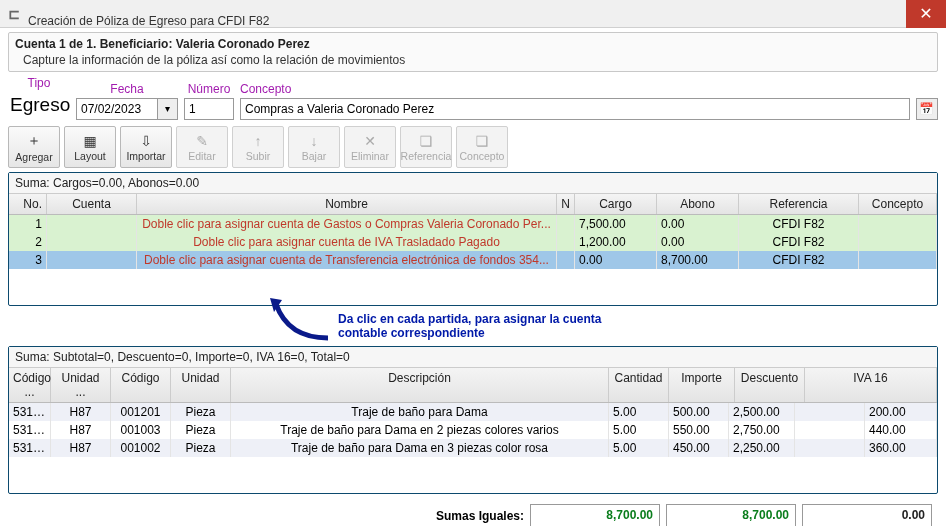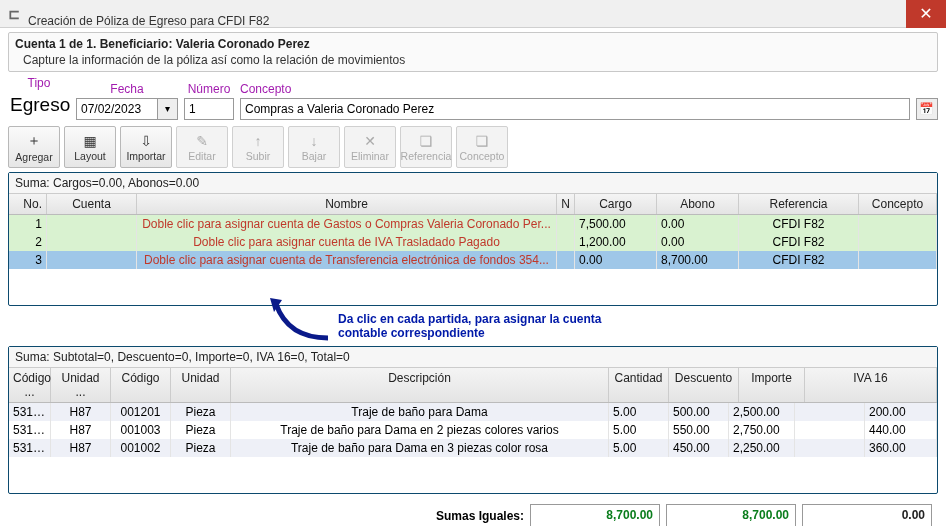--- a/index.html
+++ b/index.html
@@ -195,22 +195,22 @@
 
   <div class="grid-section grid2">
     <div class="grid-summary">Suma: Subtotal=0, Descuento=0, Importe=0, IVA 16=0, Total=0</div>
     <div class="grid-head">
       <div class="gh w2-cod">Código ...</div>
       <div class="gh w2-uni">Unidad ...</div>
       <div class="gh w2-cod2">Código</div>
       <div class="gh w2-uni2">Unidad</div>
       <div class="gh w2-desc">Descripción</div>
       <div class="gh w2-cant">Cantidad</div>
+      <div class="gh w2-imp">Importe</div>
       <div class="gh w2-descu">Descuento</div>
-      <div class="gh w2-imp">Importe</div>
       <div class="gh w2-iva">IVA 16</div>
     </div>
     <div class="grid-body" id="grid2-body">
         <div class="grow alt">
           <div class="gc w2-cod">53102802</div>
           <div class="gc w2-uni">H87</div>
           <div class="gc w2-cod2">001201</div>
           <div class="gc w2-uni2">Pieza</div>
           <div class="gc w2-desc">Traje de baño para Dama</div>
           <div class="gc w2-cant num-right">5.00</div>

